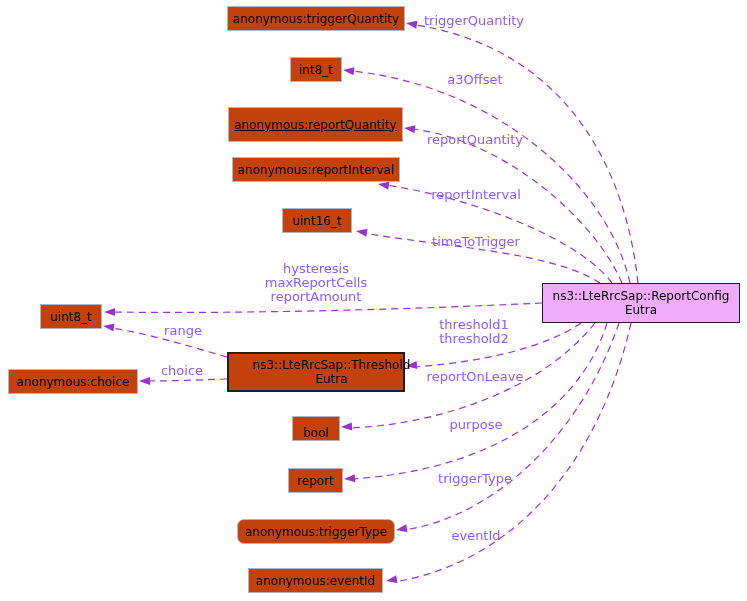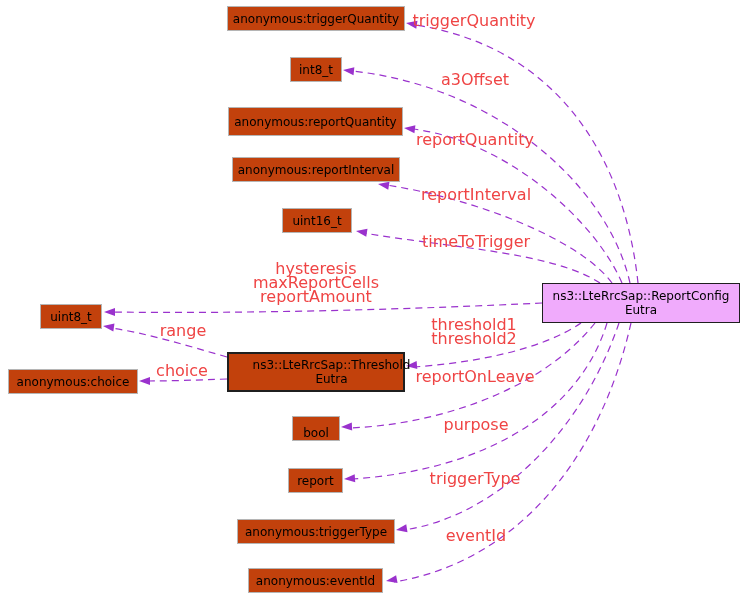--- a/index.html
+++ b/index.html
@@ -24,22 +24,22 @@
     font-size:12px;line-height:14px;
     white-space:nowrap;
     text-align:center;
   }
   .node.class{border:2px solid #eab308;padding-left:31px;}
   .node.main{border:1.5px solid #1f1f1f;background:#bfbfbf;}
   .edge-label{
     position:absolute;
     transform:translateX(-50%);
     text-align:center;
-    color:#ef4444;
-    font-size:16px;line-height:14px;
+    color:#8b5cf6;
+    font-size:13px;line-height:14px;
     white-space:nowrap;
   }
 </style>
 </head>
 <body>
 
 <div id="stage">
   <svg id="edge-layer" viewBox="0 0 747 601">
       <g>
         <path d="M 638,283 C 625,160 560,48 416,25" fill="none" stroke="#9a32cd" stroke-width="1.2" stroke-dasharray="7,5"></path>
@@ -135,21 +135,21 @@
     </div>
     <div class="edge-label" style="left: 476px; top: 529px;">
       <div>eventId</div>
     </div>
     <div class="node plain" style="left: 227px; top: 6px; width: 178px; height: 25px; border-color: rgb(181, 181, 181);">
       <div>anonymous:triggerQuantity</div>
     </div>
     <div class="node plain" style="left: 290px; top: 57px; width: 52px; height: 25px; border-color: rgb(181, 181, 181); text-align: right;">
       <div>int8_t</div>
     </div>
-    <div class="node plain" style="left: 228px; top: 107px; width: 175px; height: 29px; border-color: rgb(181, 181, 181);">
+    <div class="node plain" style="left: 228px; top: 107px; width: 175px; height: 35px; border-color: rgb(181, 181, 181); text-decoration: underline;">
       <div>anonymous:reportQuantity</div>
     </div>
     <div class="node plain" style="left: 232px; top: 157px; width: 168px; height: 25px; border-color: rgb(181, 181, 181);">
       <div>anonymous:reportInterval</div>
     </div>
     <div class="node plain" style="left: 282px; top: 208px; width: 70px; height: 25px; border-color: rgb(181, 181, 181);">
       <div>uint16_t</div>
     </div>
     <div class="node plain" style="left: 40px; top: 304px; width: 62px; height: 25px; border-color: rgb(181, 181, 181);">
       <div>uint8_t</div>
@@ -160,21 +160,21 @@
     <div class="node class" style="left: 227px; top: 352px; width: 178px; height: 40px; border-color: rgb(31, 31, 31);">
       <div>ns3::LteRrcSap::Threshold</div>
       <div>Eutra</div>
     </div>
     <div class="node plain" style="left: 292px; top: 416px; width: 48px; height: 25px; border-color: rgb(181, 181, 181); justify-content: flex-end;">
       <div>bool</div>
     </div>
     <div class="node plain" style="left: 288px; top: 468px; width: 55px; height: 25px; border-color: rgb(181, 181, 181);">
       <div>report</div>
     </div>
-    <div class="node plain" style="left: 237px; top: 519px; width: 158px; height: 25px; border-color: rgb(181, 181, 181);">
+    <div class="node plain" style="left: 237px; top: 519px; width: 158px; height: 25px; border-color: rgb(181, 181, 181); border-radius: 7px;">
       <div>anonymous:triggerType</div>
     </div>
     <div class="node plain" style="left: 248px; top: 568px; width: 135px; height: 25px; border-color: rgb(181, 181, 181);">
       <div>anonymous:eventId</div>
     </div>
     <div class="node main" style="left: 542px; top: 283px; width: 198px; height: 40px; background: #f0abfc; border-color: rgb(31, 31, 31);">
       <div>ns3::LteRrcSap::ReportConfig</div>
       <div>Eutra</div>
     </div>
   </div>

